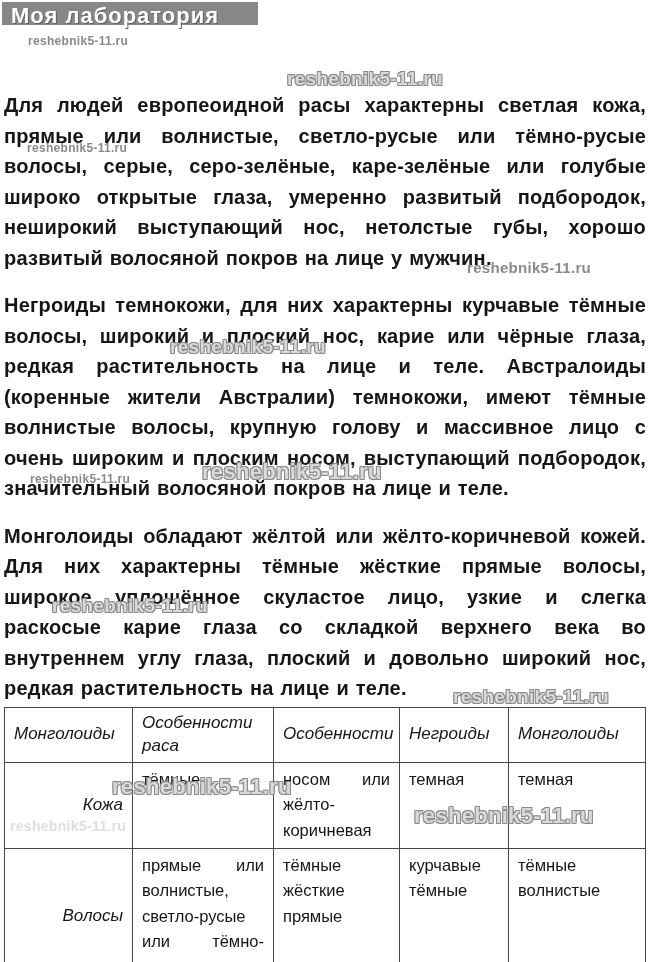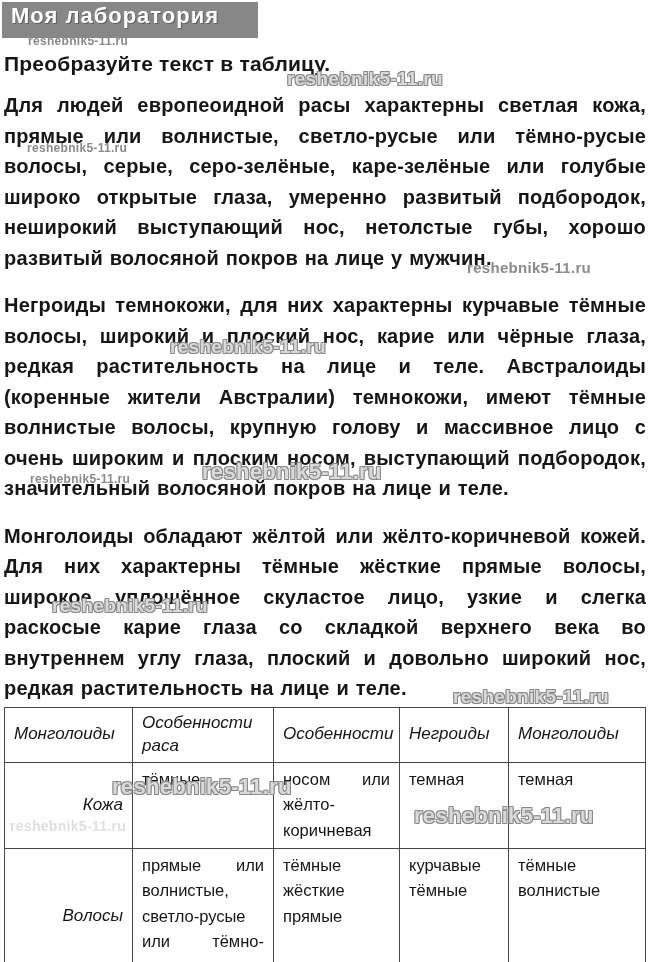--- a/index.html
+++ b/index.html
@@ -3,21 +3,21 @@
 <meta charset="utf-8">
 <style>
   html, body { margin:0; padding:0; }
   body {
     width:650px; height:962px; background:#ffffff; position:relative;
     font-family:"Liberation Sans", sans-serif; color:#161616; overflow:hidden;
   }
   .page { position:absolute; inset:0; overflow:hidden; }
 
   .banner {
-    position:absolute; left:2px; top:2px; width:256px; height:36px;
+    position:absolute; left:2px; top:2px; width:256px; height:23px;
     background:#878787; color:#ffffff; font-weight:bold; font-size:22px;
     line-height:28px; padding-left:9px; box-sizing:border-box; letter-spacing:1px;
     text-shadow:1px 1px 0 #5f5f5f;
   }
 
   .instruction {
     position:absolute; left:4px; top:52px; margin:0;
     font-size:21px; font-weight:bold; letter-spacing:0.2px;
   }
 
@@ -67,21 +67,20 @@
 </style>
 </head>
 <body>
 
 <div class="page">
 
   <div class="banner">
     <span>Моя лаборатория</span>
   </div>
 
-  <h2 class="instruction">Преобразуйте текст в таблицу.</h2>
 
   <div class="text-block">
     <p class="para">Для людей европеоидной расы характерны светлая кожа, прямые или волнистые, светло-русые или тёмно-русые волосы, серые, серо-зелёные, каре-зелёные или голубые широко открытые глаза, умеренно развитый подбородок, неширокий выступающий нос, нетолстые губы, хорошо развитый волосяной покров на лице у мужчин.</p>
     <p class="para">Негроиды темнокожи, для них характерны курчавые тёмные волосы, широкий и плоский нос, карие или чёрные глаза, редкая растительность на лице и теле. Австралоиды (коренные жители Австралии) темнокожи, имеют тёмные волнистые волосы, крупную голову и массивное лицо с очень широким и плоским носом, выступающий подбородок, значительный волосяной покров на лице и теле.</p>
     <p class="para">Монголоиды обладают жёлтой или жёлто-коричневой кожей. Для них характерны тёмные жёсткие прямые волосы, широкое уплощённое скуластое лицо, узкие и слегка раскосые карие глаза со складкой верхнего века во внутреннем углу глаза, плоский и довольно широкий нос, редкая растительность на лице и теле.</p>
   </div>
 
   <table class="races-table">
     <colgroup>
       <col style="width:128px">

